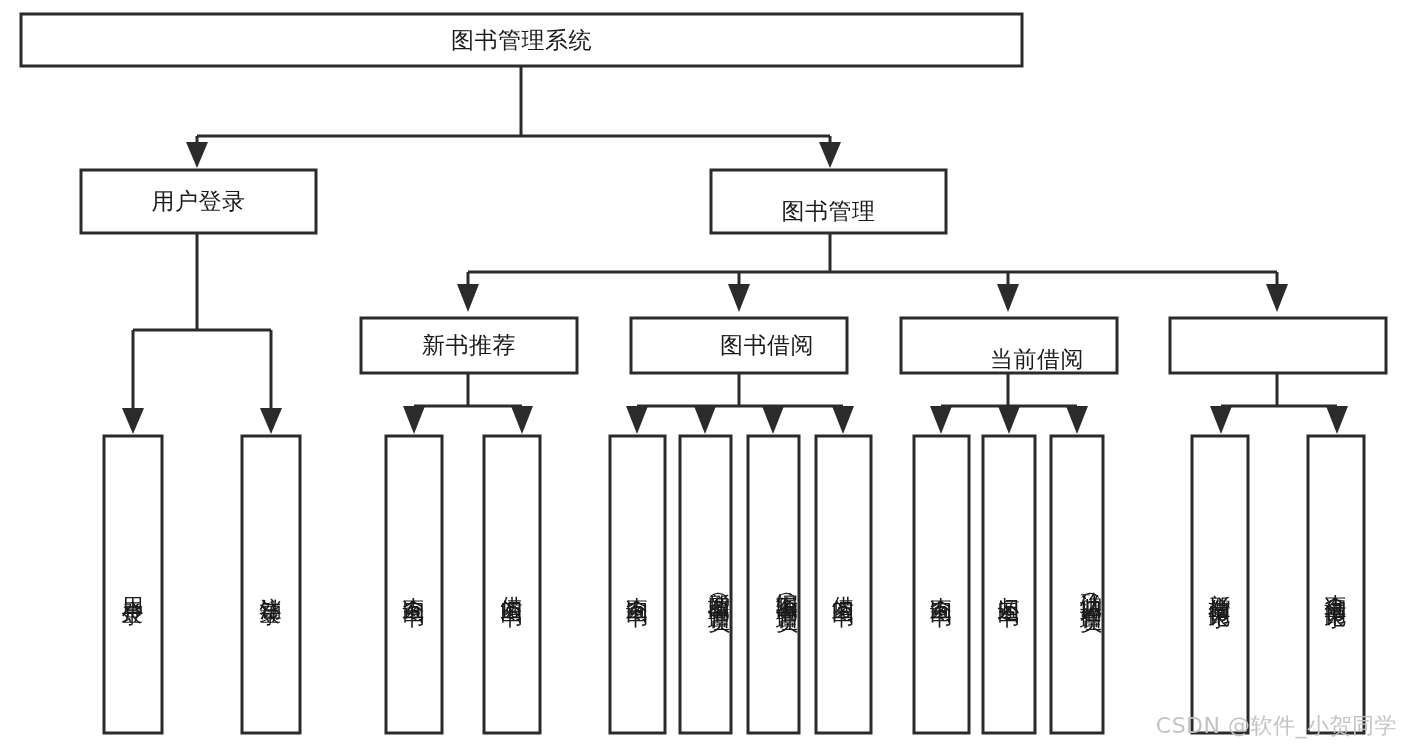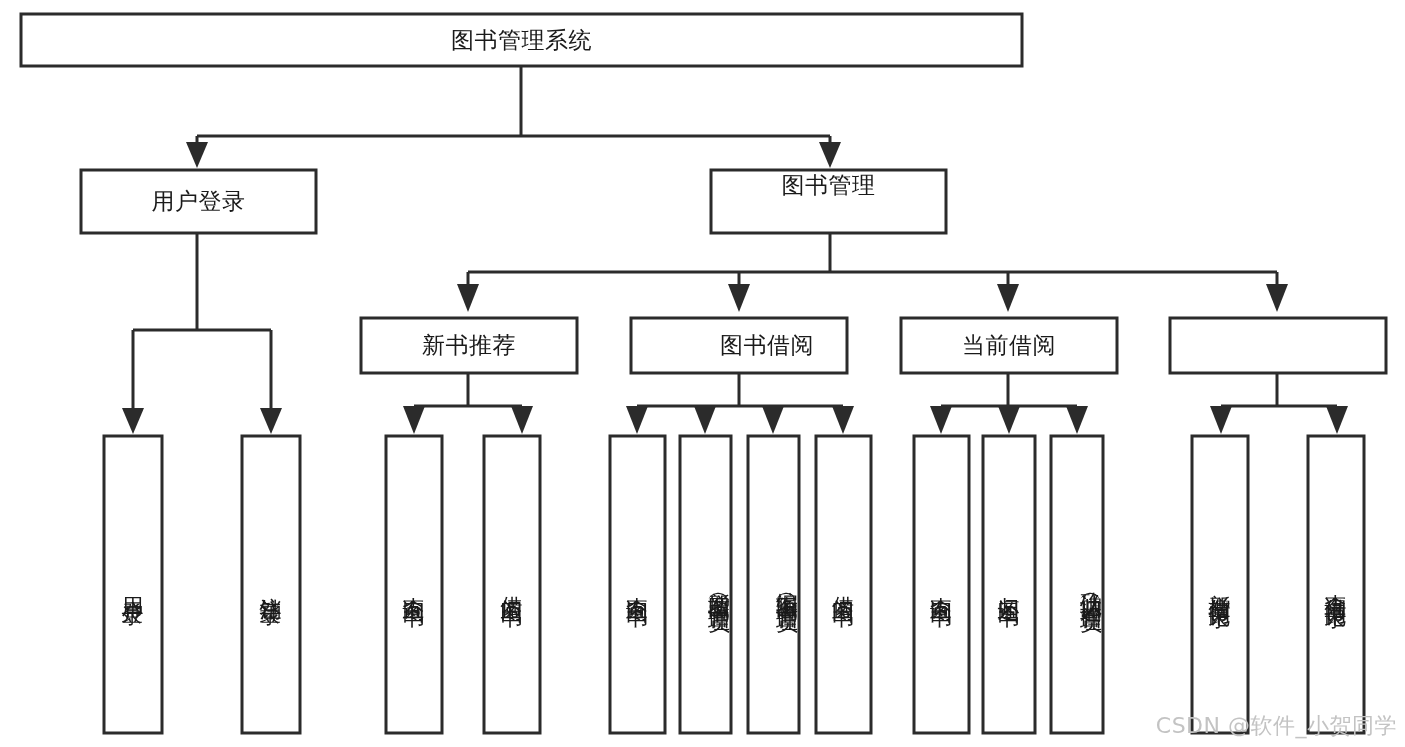--- a/index.html
+++ b/index.html
@@ -168,25 +168,25 @@
       <rect class="node-box" x="1051" y="436" width="52" height="297"></rect>
 
       <rect class="node-box" x="1192" y="436" width="56" height="297"></rect>
       <rect class="node-box" x="1308" y="436" width="56" height="297"></rect>
     </g>
   </svg>
 
   <div class="node-label horizontal" style="left:21px; top:14px; width:1001px; height:52px;">图书管理系统</div>
 
   <div class="node-label horizontal" style="left:81px; top:170px; width:235px; height:63px;">用户登录</div>
-  <div class="node-label horizontal" style="left:711px; top:154px; width:235px; height:63px;">图书管理</div>
+  <div class="node-label horizontal" style="left:711px; top:180px; width:235px; height:63px;">图书管理</div>
 
   <div class="node-label horizontal" style="left:361px; top:318px; width:216px; height:55px;">新书推荐</div>
   <div class="node-label horizontal" style="left:631px; top:318px; width:216px; height:55px;padding-left:28px;">图书借阅</div>
-  <div class="node-label horizontal" style="left:901px; top:318px; width:216px; height:55px;">当前借阅</div>
+  <div class="node-label horizontal" style="left:901px; top:332px; width:216px; height:55px;padding-left:28px;">当前借阅</div>
 
   <div class="node-label vertical centered" style="left:104px; top:436px; width:58px; height:297px;">用户登录</div>
   <div class="node-label vertical centered" style="left:242px; top:436px; width:58px; height:297px;">注销登录</div>
 
   <div class="node-label vertical centered" style="left:386px; top:436px; width:56px; height:297px;">查询图书</div>
   <div class="node-label vertical centered" style="left:484px; top:436px; width:56px; height:297px;">借阅图书</div>
 
   <div class="node-label vertical centered" style="left:610px; top:436px; width:55px; height:297px;">查询图书</div>
   <div class="node-label vertical" style="left:680px; top:436px; width:51px; height:297px;">新增图书（管理员）</div>
   <div class="node-label vertical" style="left:748px; top:436px; width:51px; height:297px;">编辑图书（管理员）</div>

